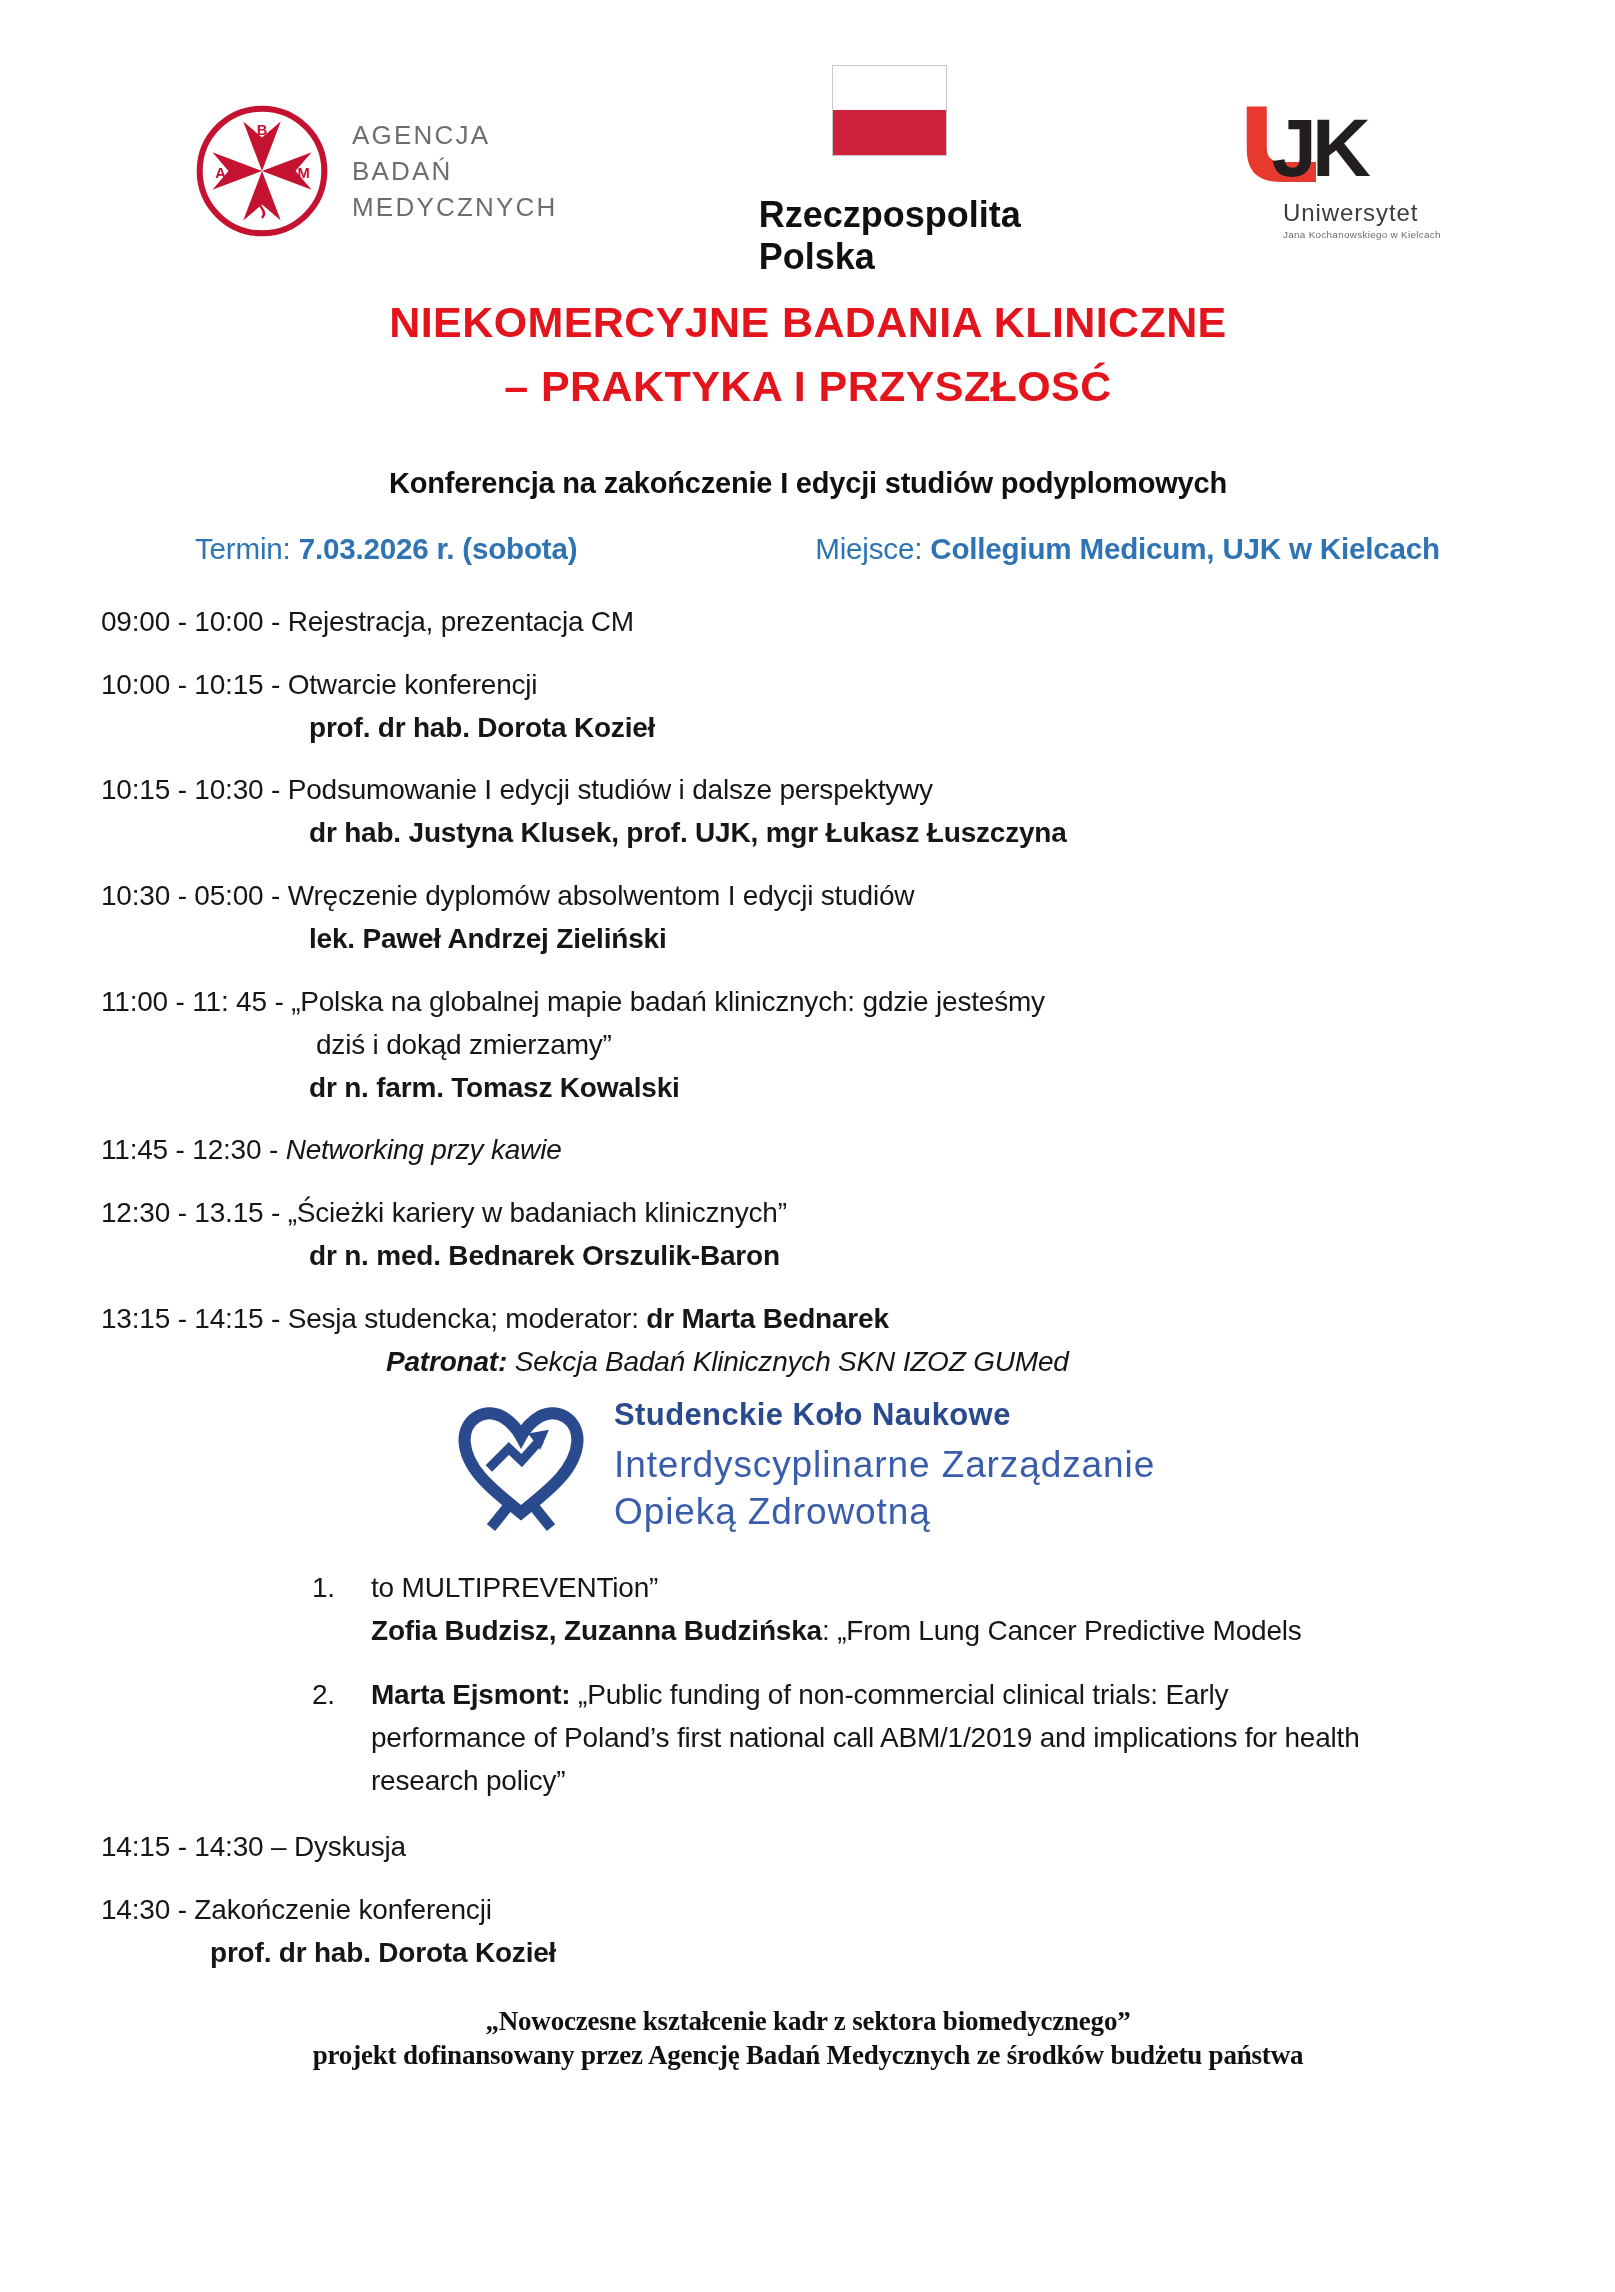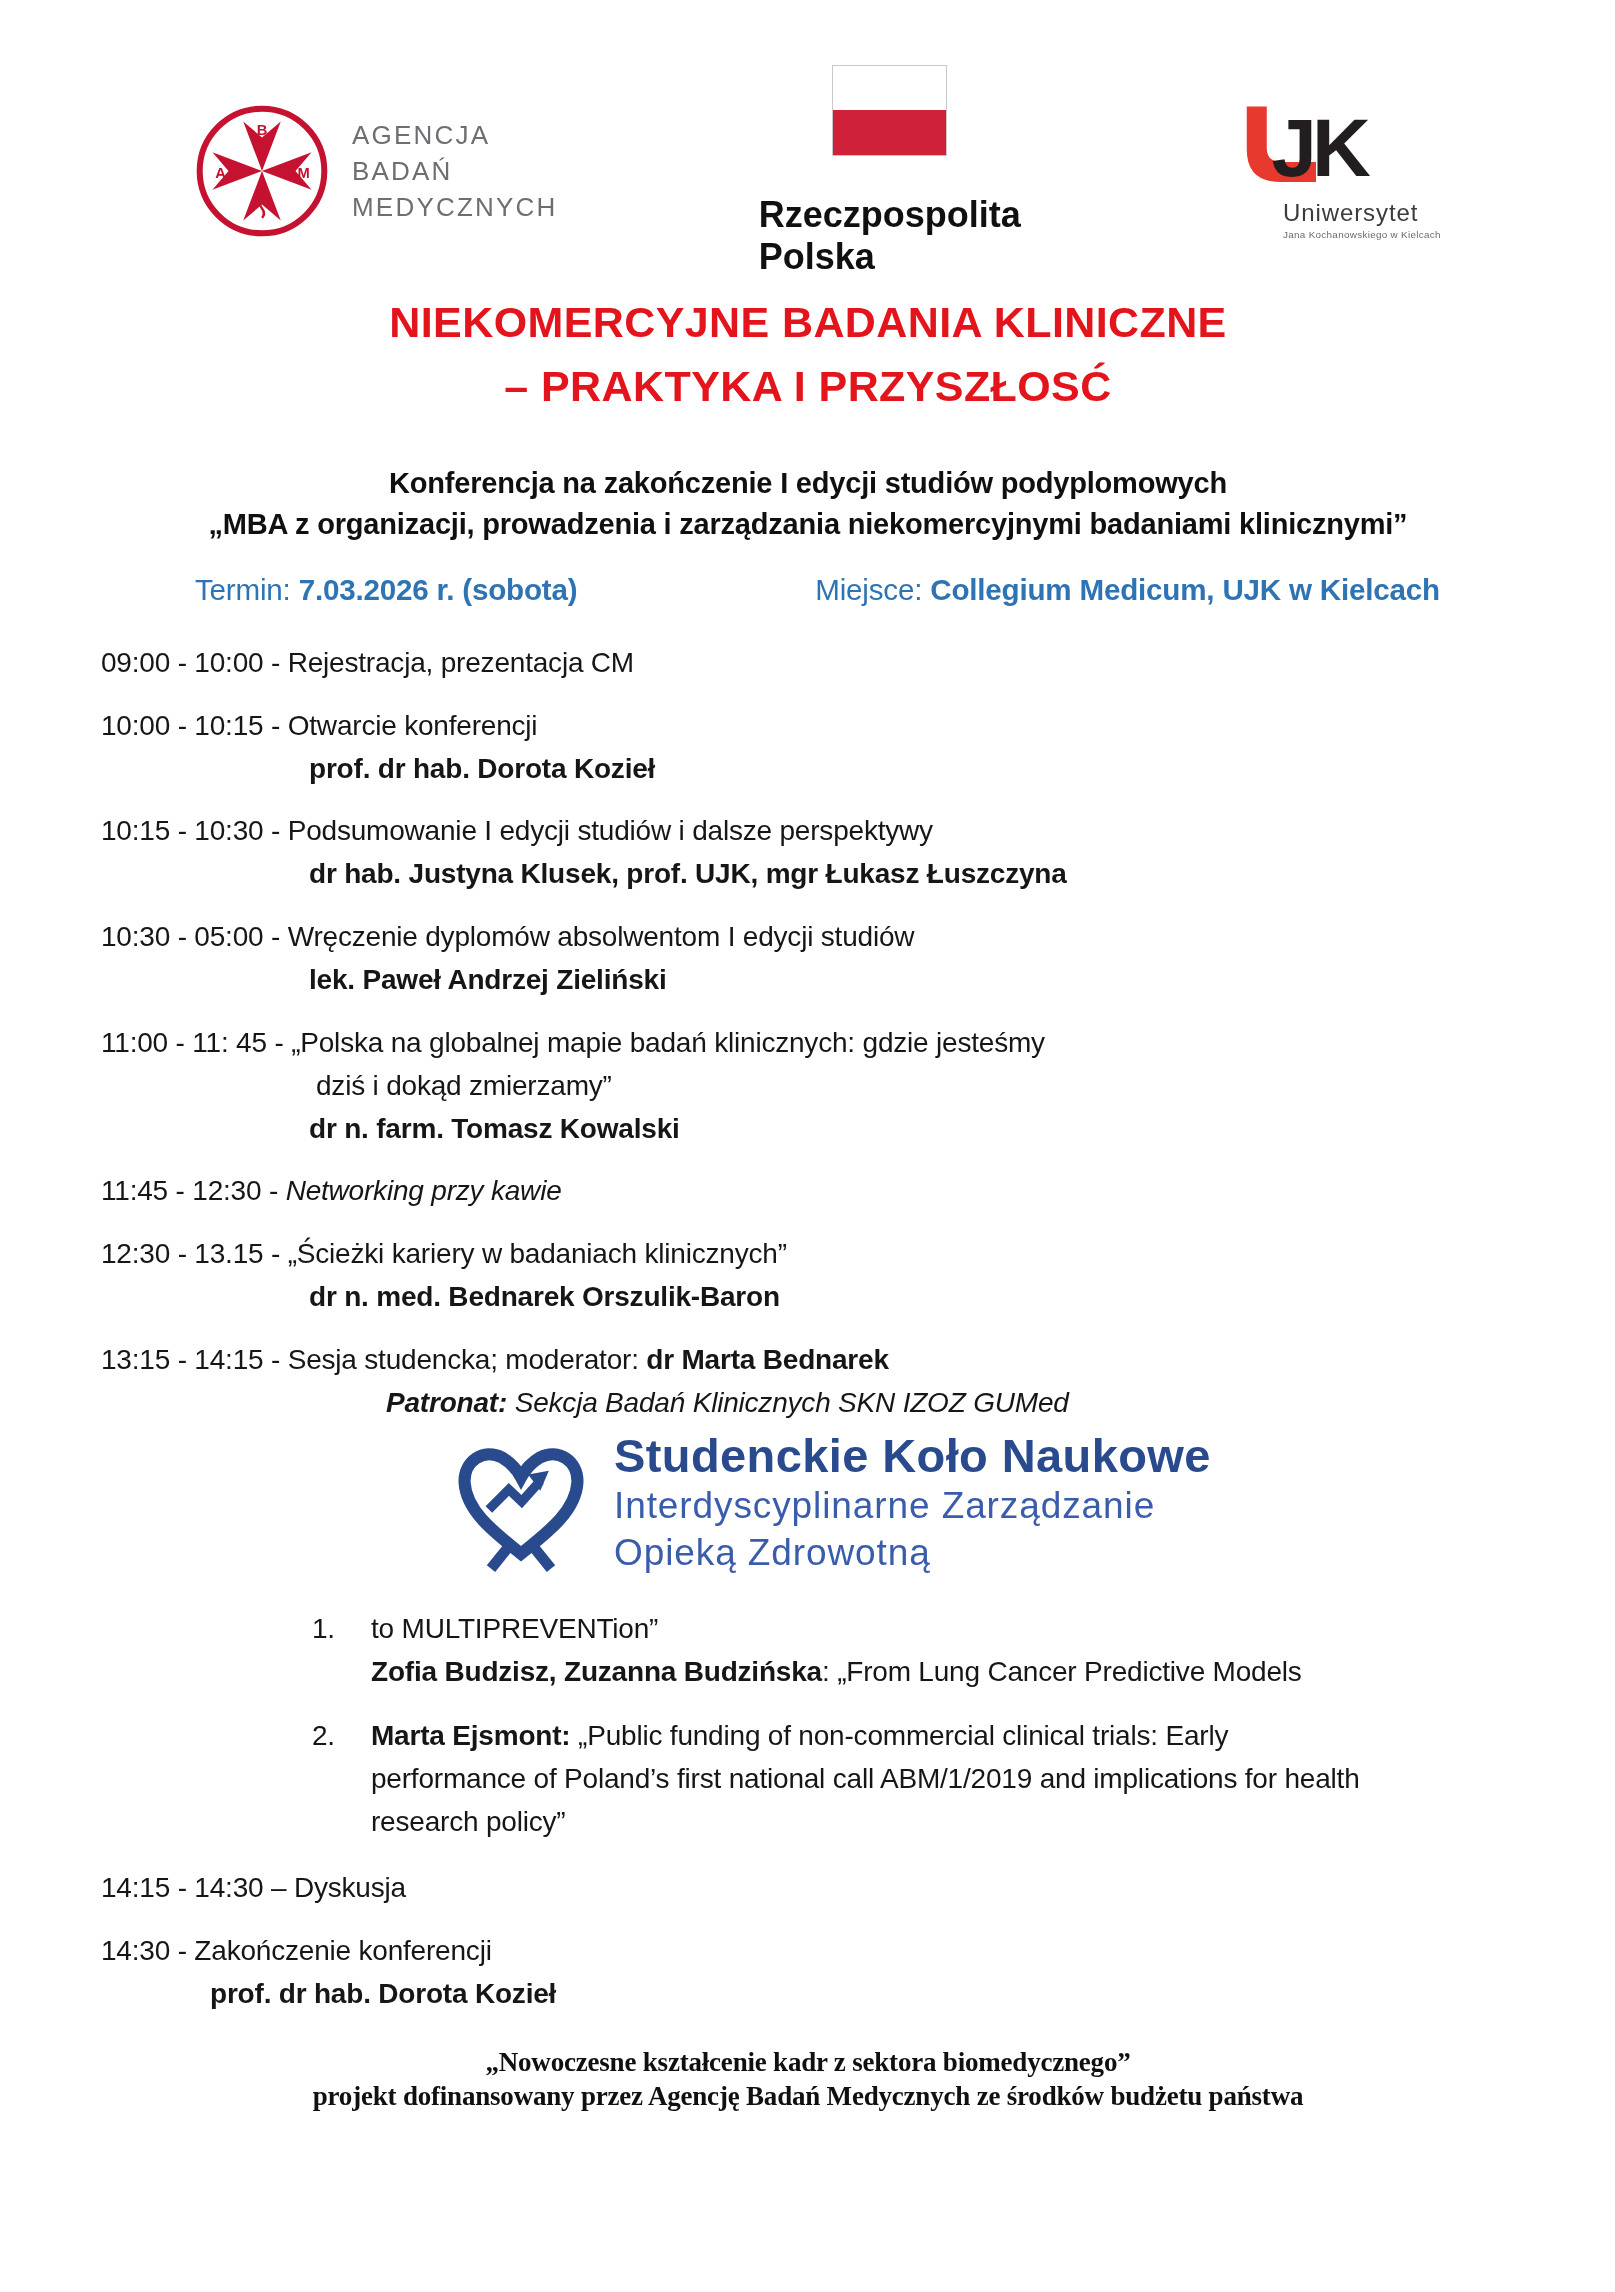--- a/index.html
+++ b/index.html
@@ -42,21 +42,21 @@
   .sched{padding:0 134px 0 101px;margin-top:30px;font-size:28px;line-height:43px;}
   .entry{margin-bottom:19.7px;}
   .names{padding-left:208px;font-weight:bold;}
   .cont{padding-left:215px;}
   .patronat{padding-left:285px;font-style:italic;}
   .patronat b{font-style:italic;font-weight:bold;}
 
   
   .skn{display:flex;align-items:center;gap:18px;margin:1.8px 0 27px 446px;}
   .skn-heart{width:150px;height:154px;color:var(--skn-navy,#2a4a8e);flex:none;}
-  .skn-l1{font-size:47px;line-height:52px;font-weight:bold;color:var(--skn-navy,#2a4a8e);letter-spacing:0.4px;}
+  .skn-l1{font-size:31px;line-height:52px;font-weight:bold;color:var(--skn-navy,#2a4a8e);letter-spacing:0.4px;}
   .skn-l2,.skn-l3{font-size:37px;line-height:47px;color:var(--skn-light,#3a5dab);letter-spacing:0.9px;}
 
   
   .items{padding-left:312px;font-size:28px;line-height:43px;}
   .item{display:flex;margin-bottom:21.5px;}
   .item-num{width:59px;flex:none;}
   .item-body b{font-weight:bold;}
 
   
   .footer{margin-top:30px;text-align:center;font-family:"Liberation Serif",serif;font-weight:bold;
@@ -108,21 +108,20 @@
     </div>
   </header>
 
   <div class="title">
     <div class="nowrap">NIEKOMERCYJNE BADANIA KLINICZNE</div>
     <div class="nowrap">– PRAKTYKA I PRZYSZŁOSĆ</div>
   </div>
 
   <div class="subtitle">
     <div class="nowrap">Konferencja na zakończenie I edycji studiów podyplomowych</div>
-    <div class="nowrap">„MBA z organizacji, prowadzenia i zarządzania niekomercyjnymi badaniami klinicznymi”</div>
   </div>
 
   <div class="meta">
     <div class="nowrap"><span>Termin: </span><b>7.03.2026 r. (sobota)</b></div>
     <div class="nowrap"><span>Miejsce: </span><b>Collegium Medicum, UJK w Kielcach</b></div>
   </div>
 
   <div class="sched">
 
     <div class="entry">

